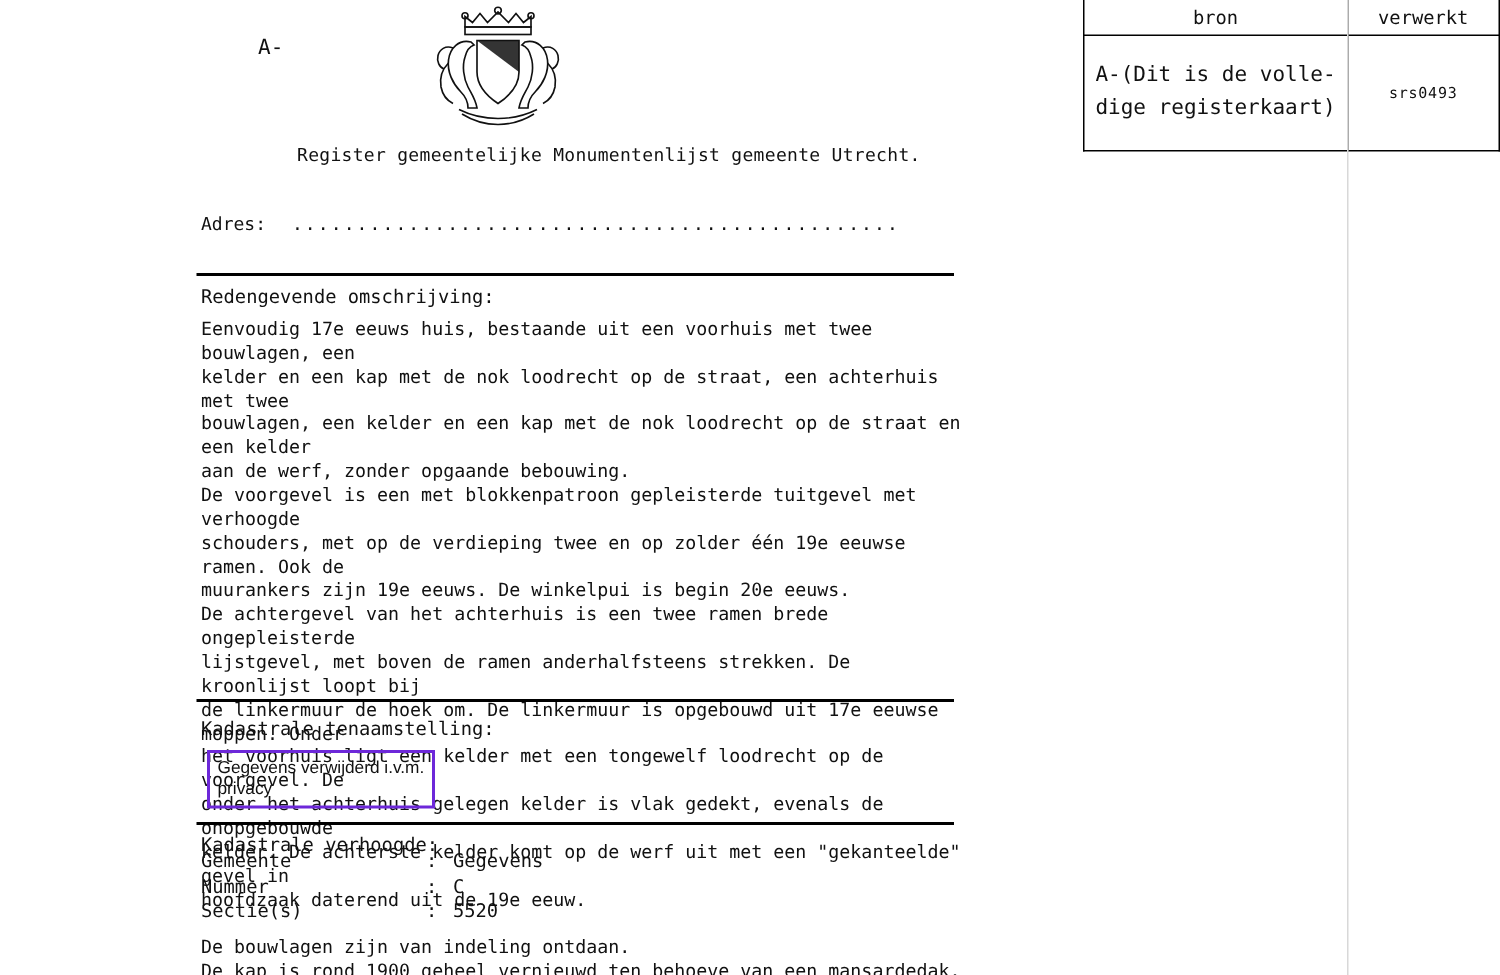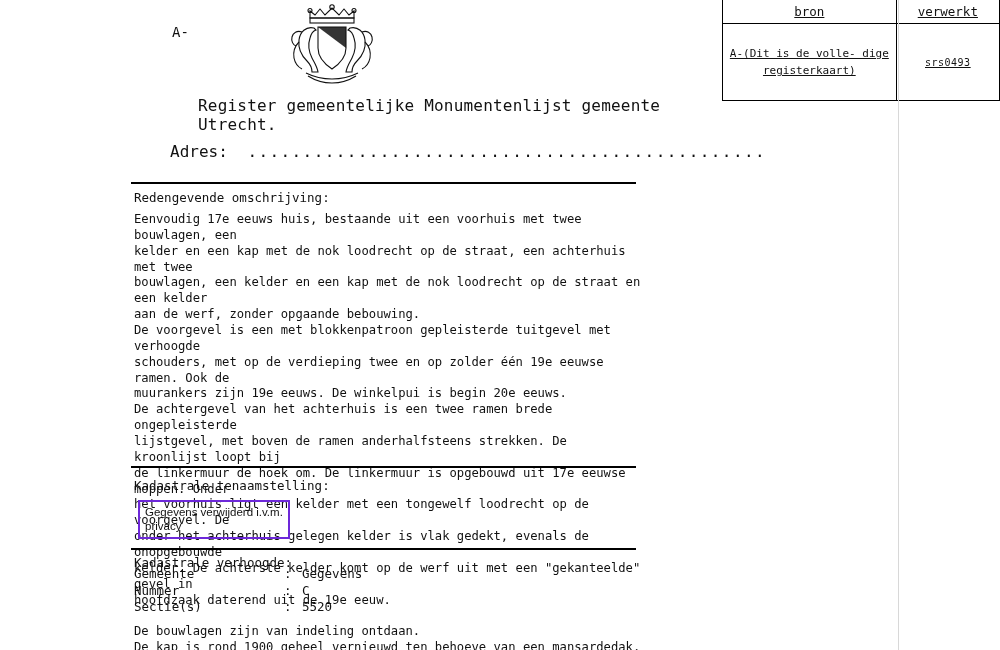--- a/index.html
+++ b/index.html
@@ -24,30 +24,29 @@
     width: 278px;
     border-collapse: collapse;
     font-size: 12.5px;
   }
   .reg-table td, .reg-table th {
     border: 1px solid #000;
     padding: 3px 6px;
     text-align: center;
     font-weight: normal;
     vertical-align: middle;
-    text-decoration: underline;
   }
   .reg-head-left { width: 178px; height: 18px; }
   .reg-head-right { width: 98px; height: 18px; }
   .reg-body-left {
     height: 70px;
     text-align: left;
     line-height: 1.55;
     padding: 6px 10px;
-    font-size: 11px;
+    font-size: 14px;
   }
   .reg-body-right {
     font-weight: bold;
     letter-spacing: 0.5px;
     font-size: 10px;
   }
 
   
   .a-mark {
     position: absolute;
@@ -70,30 +69,29 @@
     position: absolute;
     left: 0;
     top: 0;
     width: 700px;
     height: 650px;
   }
   .title {
     position: absolute;
     left: 198px;
     top: 96px;
-    font-size: 16px;
+    font-size: 12px;
     letter-spacing: 0.2px;
   }
   .adres-row {
     position: absolute;
     left: 134px;
     top: 142px;
-    font-size: 16px;
+    font-size: 12px;
     white-space: nowrap;
-    margin-left: 36px;
   }
   .adres-label { }
   .adres-value {
     position: absolute;
     left: 178px;
     top: -7px;
     white-space: nowrap;
   }
   .dots {
     letter-spacing: 1.4px;

